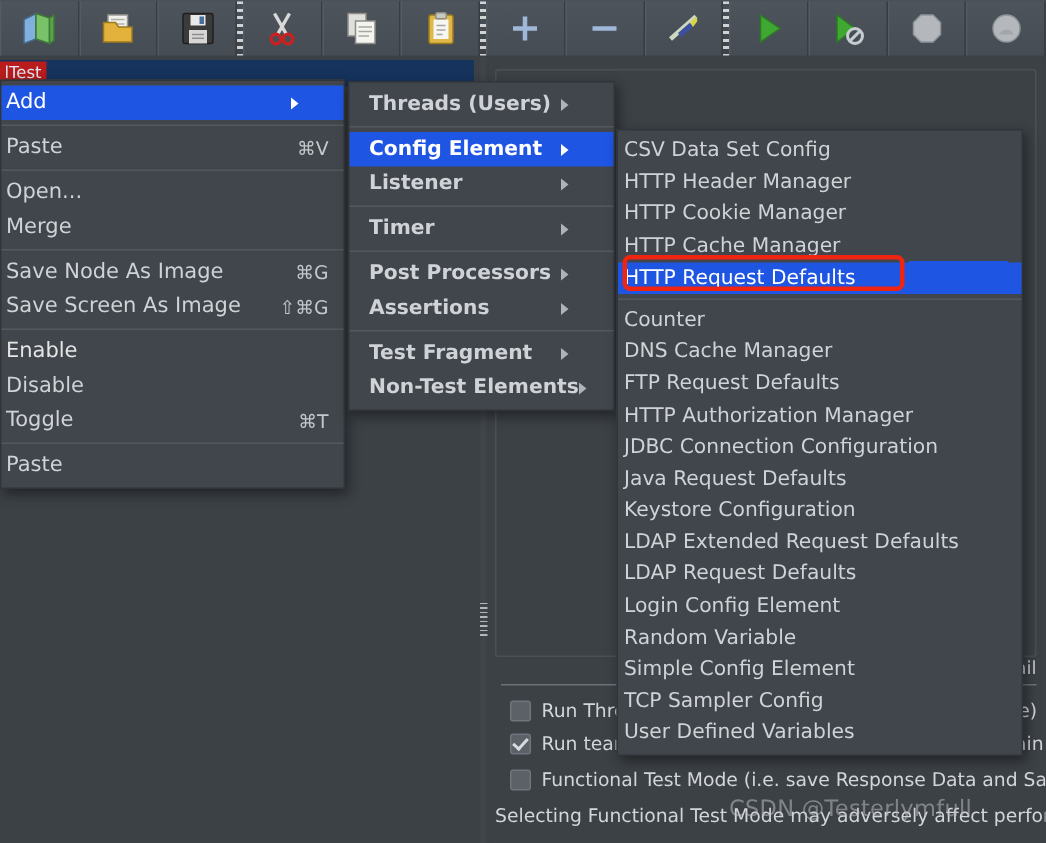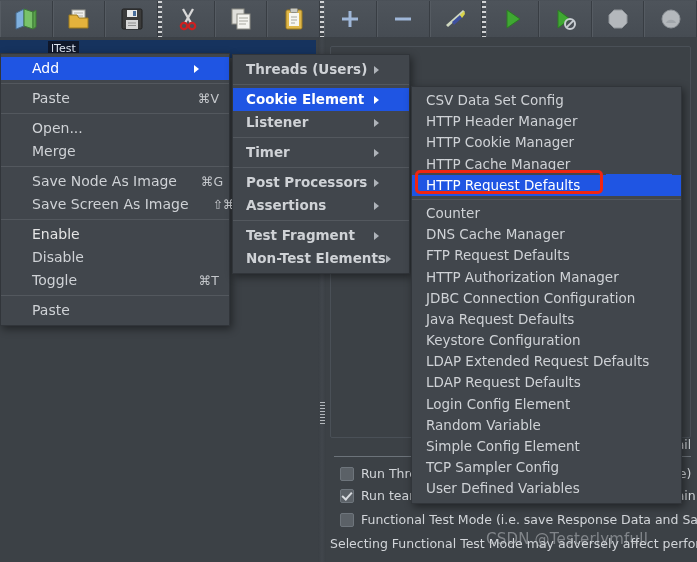--- a/index.html
+++ b/index.html
@@ -35,22 +35,22 @@
 
   
   #workspace{position:absolute;left:0;top:38px;width:697px;height:524px;background:#3c4146;}
   #tree-pane{position:absolute;left:0;top:0;width:318px;height:524px;background:#3c4146;border-right:1px solid #33373b;}
   #tree-sel{
     position:absolute;left:0;top:2px;width:316px;height:18px;
     background:#16335e;
   }
   #tree-sel-label{
     position:absolute;left:0;top:3px;
-    background:#0f172a;color:#dfe6f2;font-size:11px;line-height:15px;
-    padding:0 3px;white-space:nowrap;margin-left:48px;
+    background:#b91c1c;color:#dfe6f2;font-size:11px;line-height:15px;
+    padding:0 3px;white-space:nowrap;
   }
   #splitter{
     position:absolute;left:318px;top:0;width:8px;height:524px;
     background:linear-gradient(90deg,#3a3f44,#41464c,#3a3f44);
   }
   #splitter-grip{
     position:absolute;left:320px;top:364px;width:5px;height:24px;
     background-image:repeating-linear-gradient(180deg,#c8ccd0 0px,#c8ccd0 1px,transparent 1px,transparent 3px);
     opacity:.85;
   }
@@ -98,25 +98,25 @@
   .mi .acc{margin-left:auto;padding-left:24px;color:#c4c7cb;font-size:12.5px;}
   .mi .arr{
     margin-left:auto;padding-left:20px;
     width:0;height:0;border-left:5px solid #aeb3b9;
     border-top:4px solid transparent;border-bottom:4px solid transparent;
   }
   .mi.sel .arr{border-left-color:#ffffff;}
   .msep{height:1px;background:#53585e;margin:3px 0;}
 
   #menu1{left:0px;top:53px;width:230px;}
-  #menu1 .mi{height:23px;line-height:23px;font-size:14px;padding-left:31px;}
+  #menu1 .mi{height:23px;line-height:23px;font-size:14px;padding-left:3px;}
   #menu2{left:232px;top:54px;width:178px;font-weight:bold;}
   #menu2 .mi{height:23px;line-height:23px;font-size:13.5px;padding-left:13px;}
   #menu3{left:411px;top:86px;width:271px;}
-  #menu3 .mi{height:21.2px;line-height:21.2px;font-size:13.5px;padding-left:14px;}
+  #menu3 .mi{height:21.2px;line-height:21.2px;font-size:13.5px;padding-left:4px;}
 
   #redbox{
     position:absolute;left:415px;top:170px;width:188px;height:24px;
     border:3px solid #f02511;border-radius:5px;
     box-sizing:border-box;pointer-events:none;
   }
   #hl-strip{
     position:absolute;left:606px;top:174px;width:66px;height:17px;
     background:#1f55e3;
   }
@@ -315,21 +315,21 @@
     </div>
   </div>
 
 <div class="menu" id="menu2">
     <div class="mi">
       <span>Threads (Users)</span>
       <span class="arr"></span>
     </div>
     <div class="msep"></div>
     <div class="mi sel">
-      <span>Cookie Element</span>
+      <span>Config Element</span>
       <span class="arr"></span>
     </div>
     <div class="mi">
       <span>Listener</span>
       <span class="arr"></span>
     </div>
     <div class="msep"></div>
     <div class="mi">
       <span>Timer</span>
       <span class="arr"></span>

